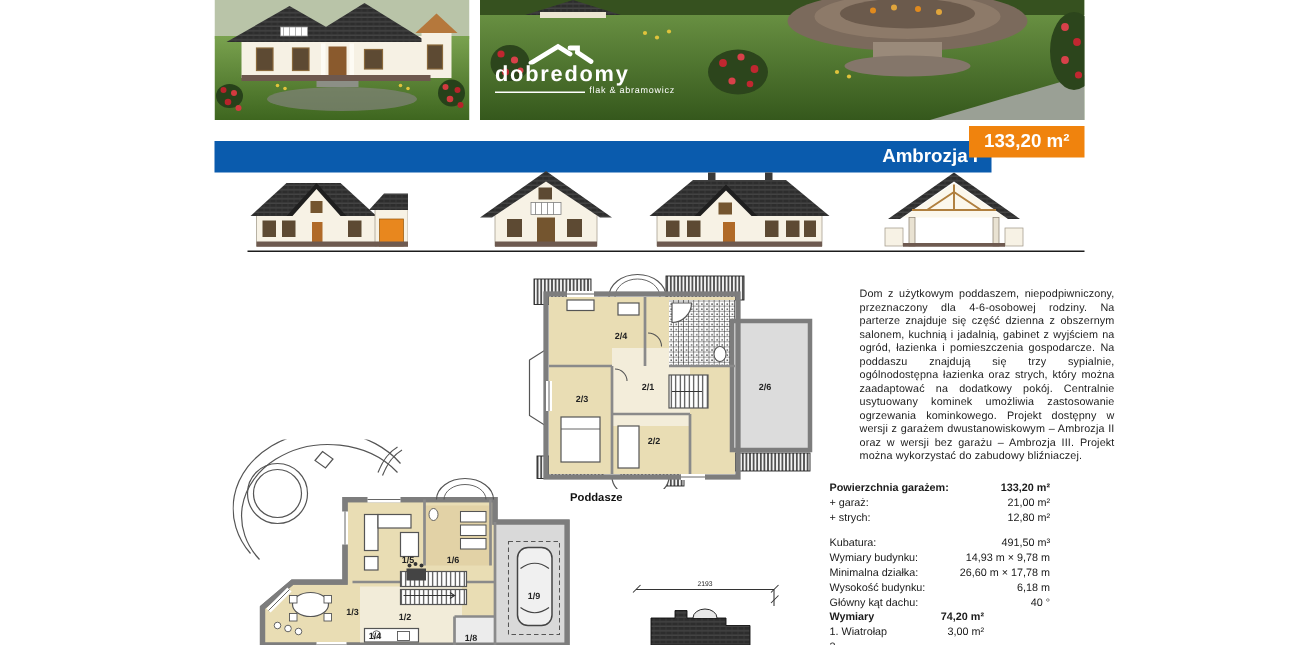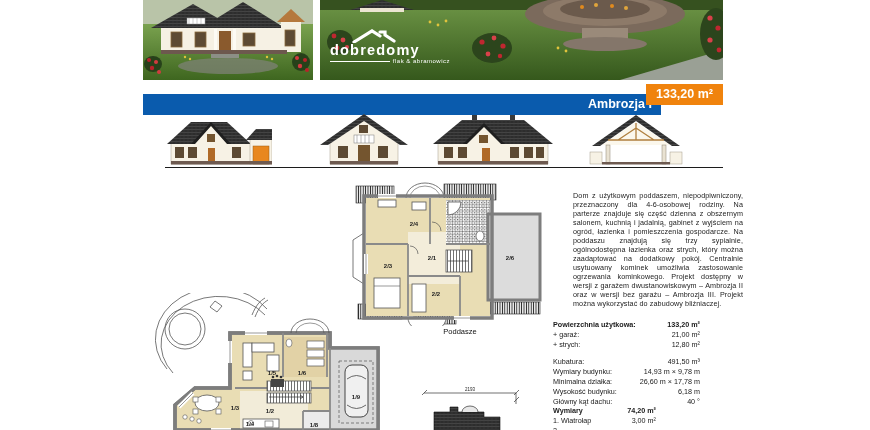--- a/index.html
+++ b/index.html
@@ -32,22 +32,22 @@
     background:var(--accent-orange,#f0830d); color:#fff;
     font-weight:bold; font-size:12.5px; line-height:21px; text-align:center;
   }
 
   
   .elev { top:112px; height:56px; }
   .ground-line { left:165px; top:167px; width:558px; height:1px; background:#1c1c1c; }
 
   
   .attic-plan  { left:350px; top:180px; width:196px; height:146px; }
-  .plan-caption{ left:380px; top:327px; width:160px; text-align:center;
-                 font-size:7.5px; font-weight:normal; color:#111; }
+  .plan-caption{ left:380px; top:327px; width:160px; 
+                 font-size:7.5px; font-weight:bold; color:#111; }
   .ground-plan { left:155px; top:293px; width:230px; height:137px; }
   .roof-plan   { left:418px; top:382px; width:104px; height:48px; }
   .room-label  { font-size:6px; font-weight:bold; fill:#222; }
 
   
   .desc-heading { left:553px; top:181px; width:170px; font-size:7.2px; font-weight:bold; color:#111; }
   .desc-body    { left:553px; top:191px; width:170px; font-size:7.2px; line-height:9px;
                   letter-spacing:0.1px; text-align:justify; color:#1c1c1c;margin-left:20px; }
   .spec-block  { left:553px; width:147px; font-size:7.2px; }
   .specs-main  { top:320px; }
@@ -344,21 +344,21 @@
     <path d="M4 13L9 8 M96 13L101 8 M96 20L101 15" stroke="#333" stroke-width="0.7"></path>
     <text x="52" y="8.5" text-anchor="middle" font-size="4.5" fill="#222">2193</text>
     <path d="M16 30h16v-5h8v5h26v5h16v13h-66z" fill="url(#roofTex)" stroke="#111" stroke-width="0.6"></path>
     <path d="M44 30a8 6 0 0 1 16 0" fill="#e8e8e8" stroke="#111" stroke-width="0.6"></path>
   </svg>
 
   <div class="abs desc-body">Dom z użytkowym poddaszem, niepodpiwniczony, przeznaczony dla 4-6-osobowej rodziny. Na parterze znajduje się część dzienna z obszernym salonem, kuchnią i jadalnią, gabinet z wyjściem na ogród, łazienka i pomieszczenia gospodarcze. Na poddaszu znajdują się trzy sypialnie, ogólnodostępna łazienka oraz strych, który można zaadaptować na dodatkowy pokój. Centralnie usytuowany kominek umożliwia zastosowanie ogrzewania kominkowego. Projekt dostępny w wersji z garażem dwustanowiskowym – Ambrozja II oraz w wersji bez garażu – Ambrozja III. Projekt można wykorzystać do zabudowy bliźniaczej.</div>
 
   <div class="abs spec-block specs-main">
     <div class="spec-row bold">
-      <span>Powierzchnia użytkowa:</span>
+      <span>Powierzchnia garażem:</span>
       <span>133,20 m²</span>
     </div>
     <div class="spec-row">
       <span>+ garaż:</span>
       <span>21,00 m²</span>
     </div>
     <div class="spec-row">
       <span>+ strych:</span>
       <span>12,80 m²</span>
     </div>

